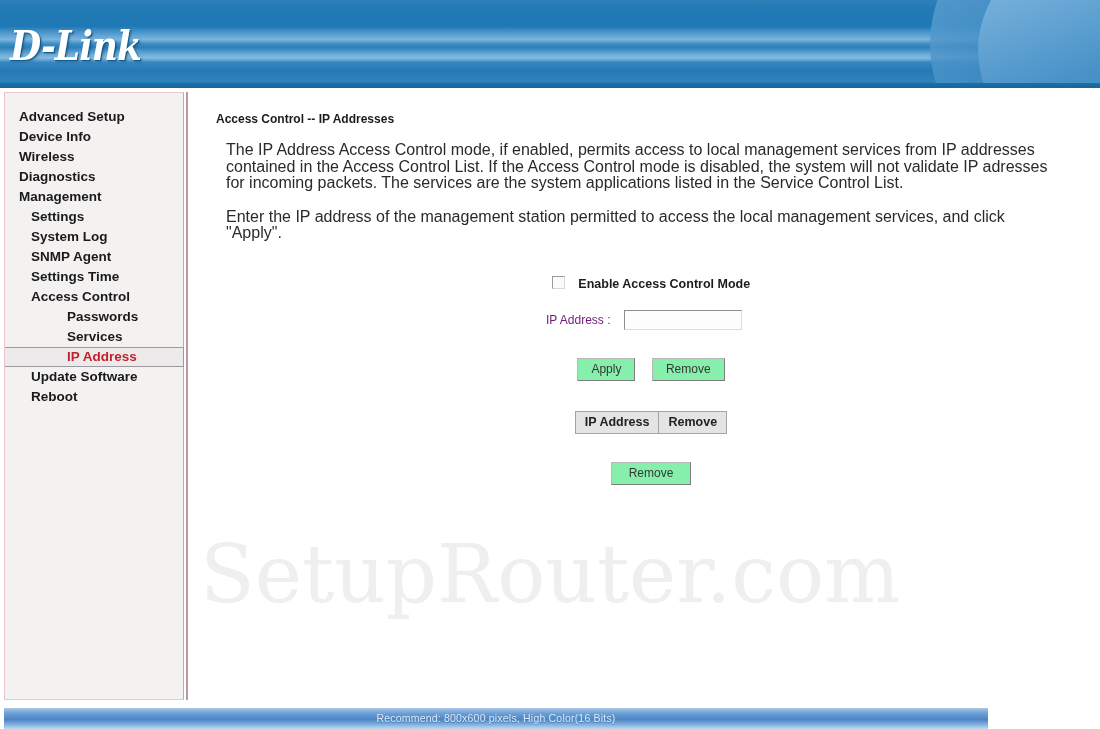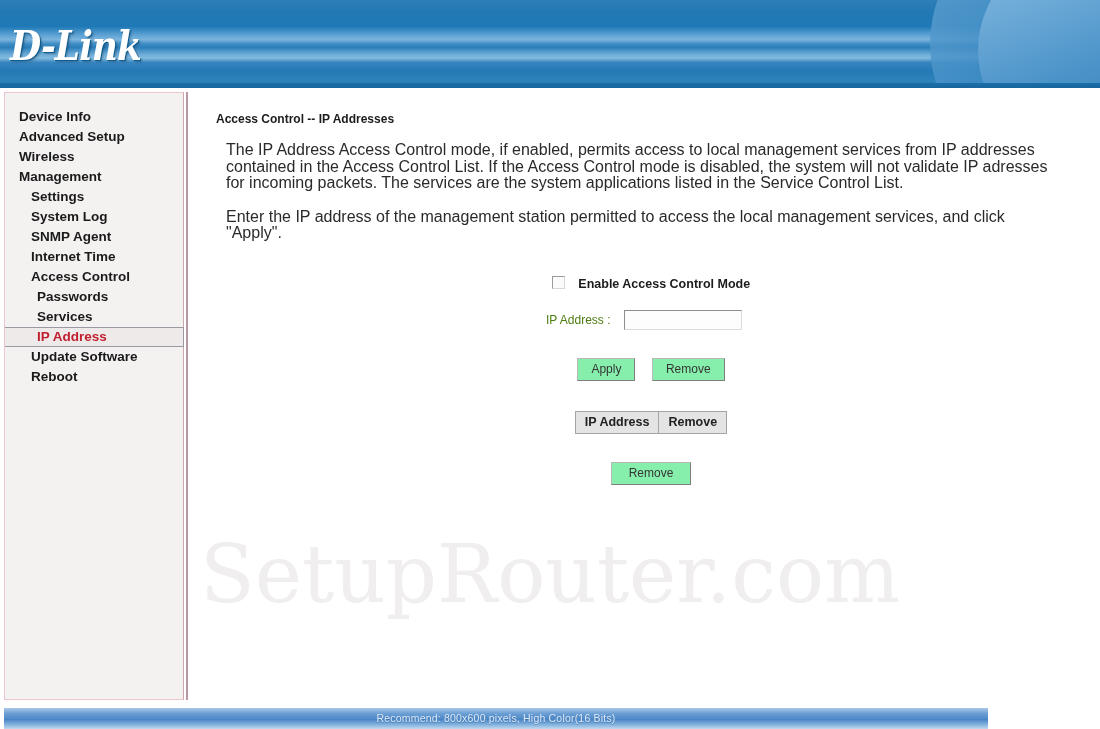--- a/index.html
+++ b/index.html
@@ -114,21 +114,21 @@
     font-size: 13.5px;
     font-weight: bold;
     color: #1a1a1a;
     line-height: 20px;
     padding: 0 0 0 0;
     white-space: nowrap;
     cursor: default;
   }
   .lvl-0 { padding-left: 14px; }
   .lvl-1 { padding-left: 26px; }
-  .lvl-2 { padding-left: 32px; }
+  .lvl-2 { padding-left: 62px; }
   .nav-item.selected {
     color: #c02030;
     background: #eeeaea;
     border-top: 1px solid #9a9aa0;
     border-bottom: 1px solid #9a9aa0;
     border-right: 1px solid #9a9aa0;
     margin-right: -1px;
     line-height: 18px;
   }
   #nav-list {
@@ -182,21 +182,21 @@
     font-size: 12.5px;
     font-weight: bold;
     color: #1c1c1c;
   }
   #ip-row {
     margin-top: 18px;
     text-align: center;
   }
   #ip-label {
     font-size: 12px;
-    color: #4d7c0f;
+    color: #701a75;
     vertical-align: middle;
     margin-right: 9px;
   }
   #ip-input {
     width: 112px;
     height: 14px;
     border: 1px solid #8d8d8d;
     border-right-color: #dcdcdc;
     border-bottom-color: #dcdcdc;
     background: #fdfdfd;
@@ -299,28 +299,29 @@
   <div id="banner-swoosh"></div>
   <div id="banner-swoosh2"></div>
   <div id="logo">D-Link</div>
   <div id="banner-bottom-edge"></div>
 </div>
 
 <div id="page-body">
 
   <div id="sidebar">
     <div id="nav-list">
+        <div class="nav-item lvl-0">Advanced Setup</div>
         <div class="nav-item lvl-0">Device Info</div>
-        <div class="nav-item lvl-0">Advanced Setup</div>
         <div class="nav-item lvl-0">Wireless</div>
+        <div class="nav-item lvl-0">Diagnostics</div>
         <div class="nav-item lvl-0">Management</div>
         <div class="nav-item lvl-1">Settings</div>
         <div class="nav-item lvl-1">System Log</div>
         <div class="nav-item lvl-1">SNMP Agent</div>
-        <div class="nav-item lvl-1">Internet Time</div>
+        <div class="nav-item lvl-1">Settings Time</div>
         <div class="nav-item lvl-1">Access Control</div>
         <div class="nav-item lvl-2">Passwords</div>
         <div class="nav-item lvl-2">Services</div>
         <div class="nav-item lvl-2 selected">IP Address</div>
         <div class="nav-item lvl-1">Update Software</div>
         <div class="nav-item lvl-1">Reboot</div>
       </div>
   </div>
   <div id="sidebar-divider"></div>
 

